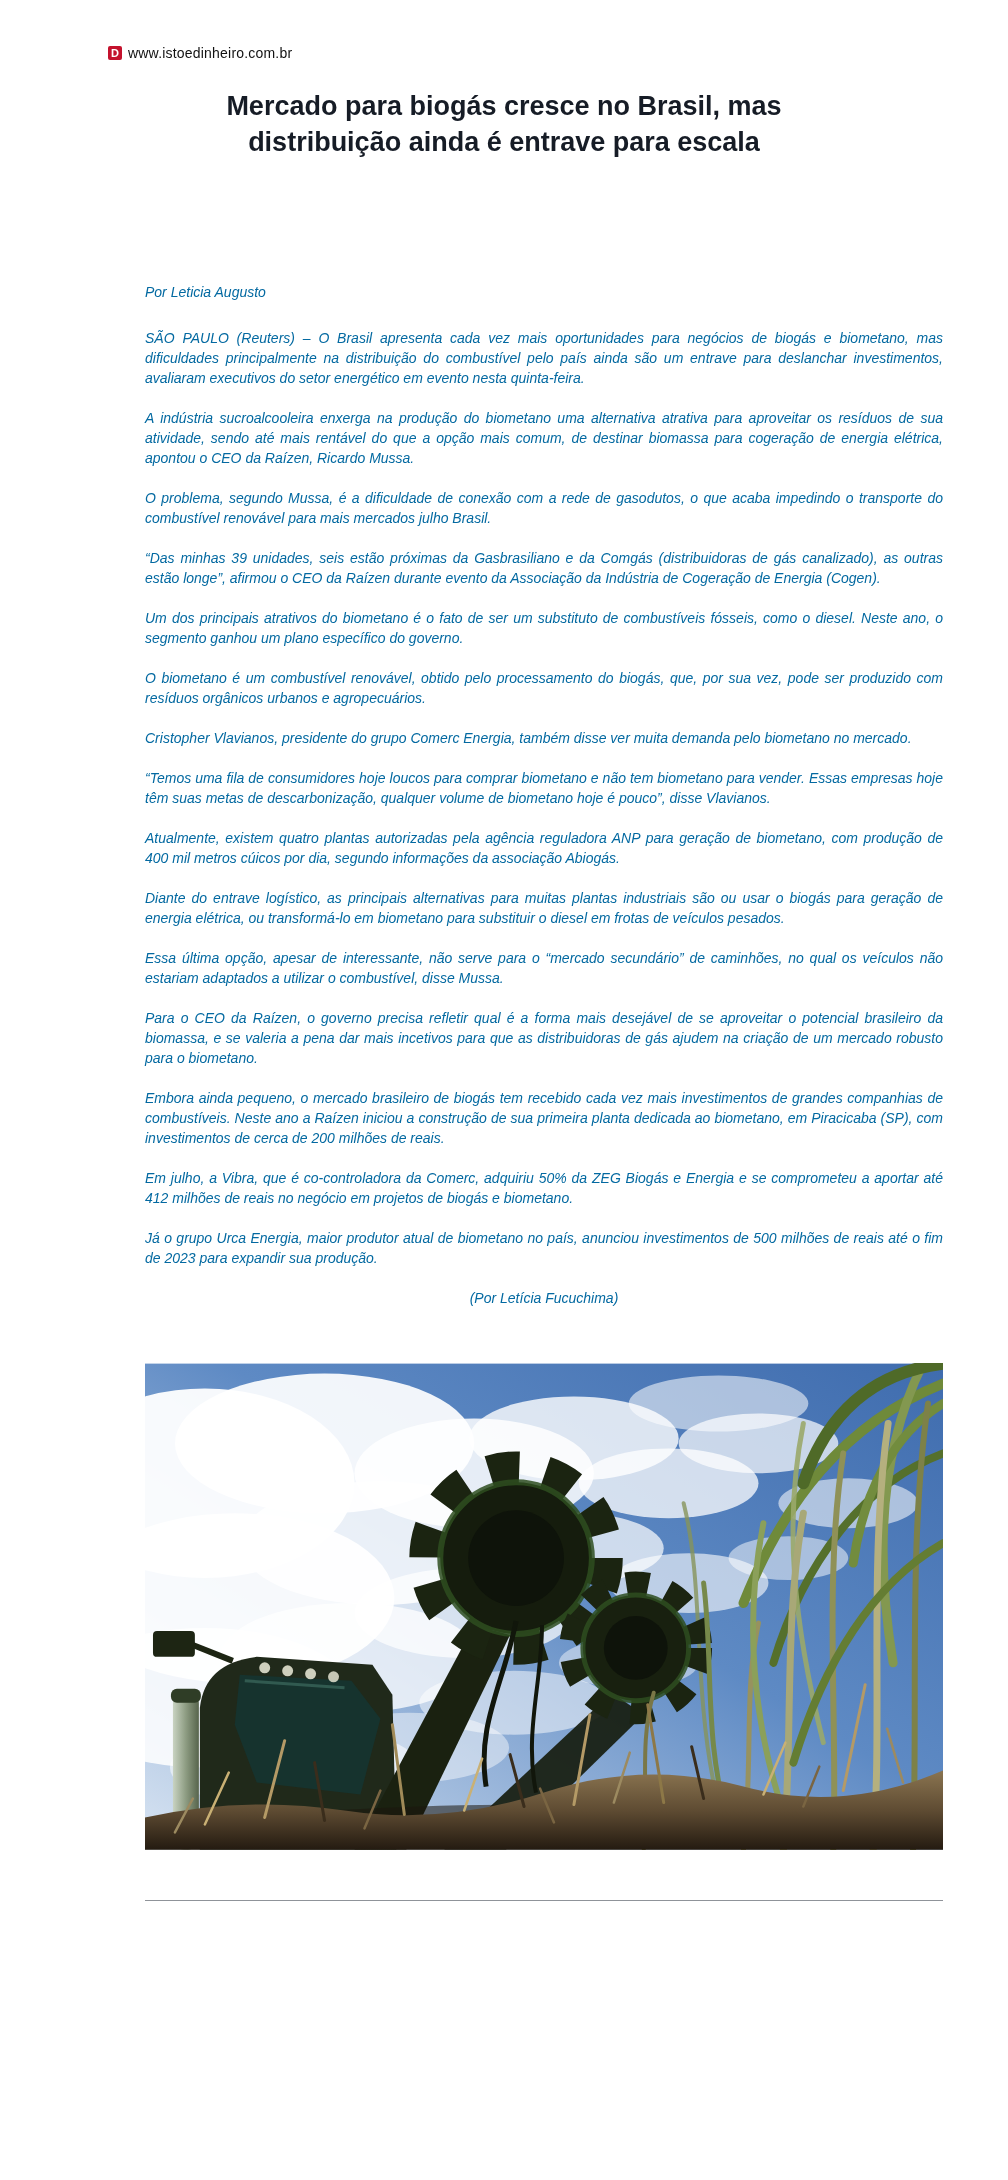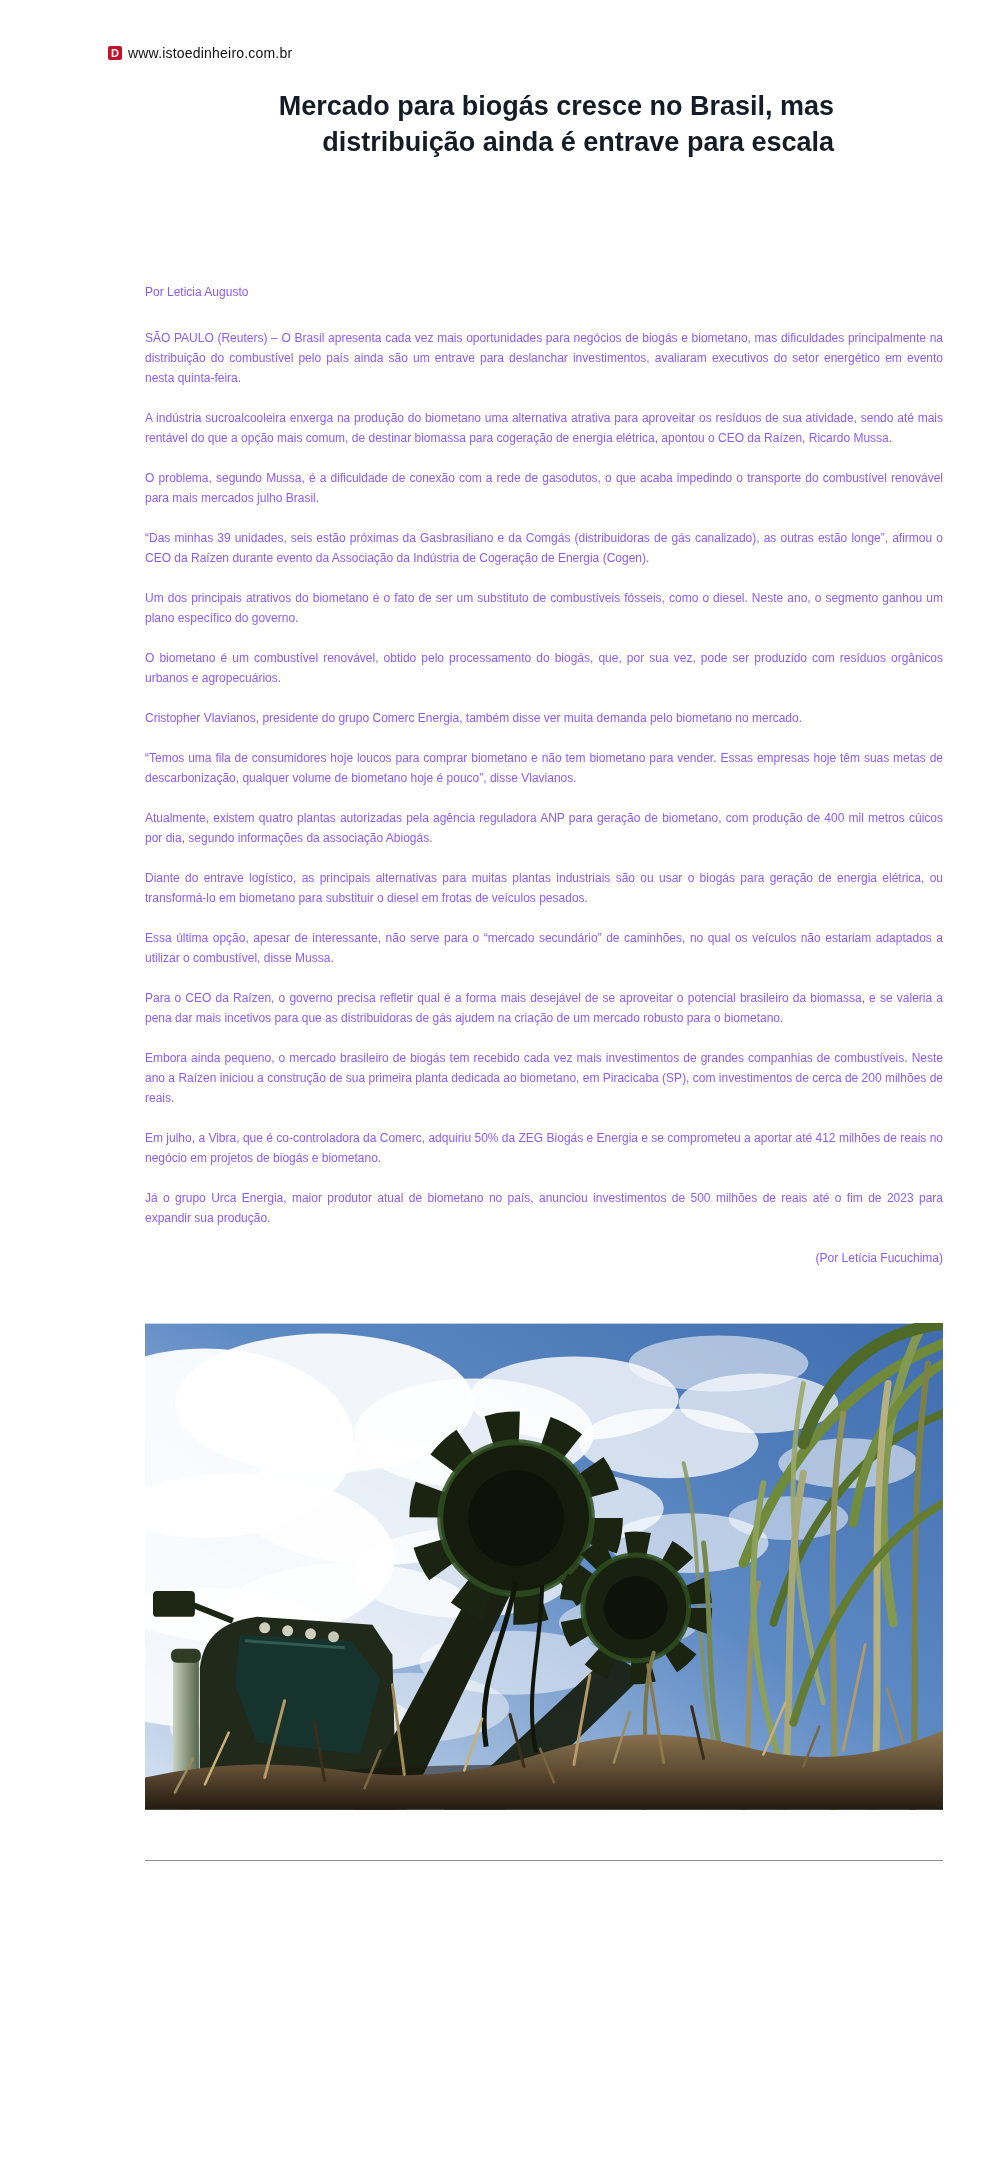--- a/index.html
+++ b/index.html
@@ -36,41 +36,42 @@
   .domain{
     font-size:14px;
     font-weight:normal;
     color:#111111;
     letter-spacing:0.2px;
   }
   
   h1.article-title{
     width:660px;
     margin:26px auto 0;
-    text-align:right;
+    text-align:center;
     font-size:27px;
     line-height:36px;
     font-weight:bold;
     color:#161c26;
   }
   
   .article{
     margin:122px 0 0 145px;
     width:798px;
-    font-size:12px;
+    font-size:14px;
     line-height:20px;
     text-align:justify;
-    color:#8b5cf6;
+    color:#0369a1;
+    font-style:italic;
   }
   .byline{
     margin:0 0 26px 0;
     text-align:left;
   }
   .article p.para{margin:0 0 20px 0;}
-  .signoff{margin:0;text-align:right;}
+  .signoff{margin:0;text-align:center;}
   figure.photo{
     margin:55px 0 0 0;
     padding:0;
     width:798px;
     height:487px;
     line-height:0;
   }
   figure.photo svg{display:block;}
   hr.footer-divider{
     width:798px;

